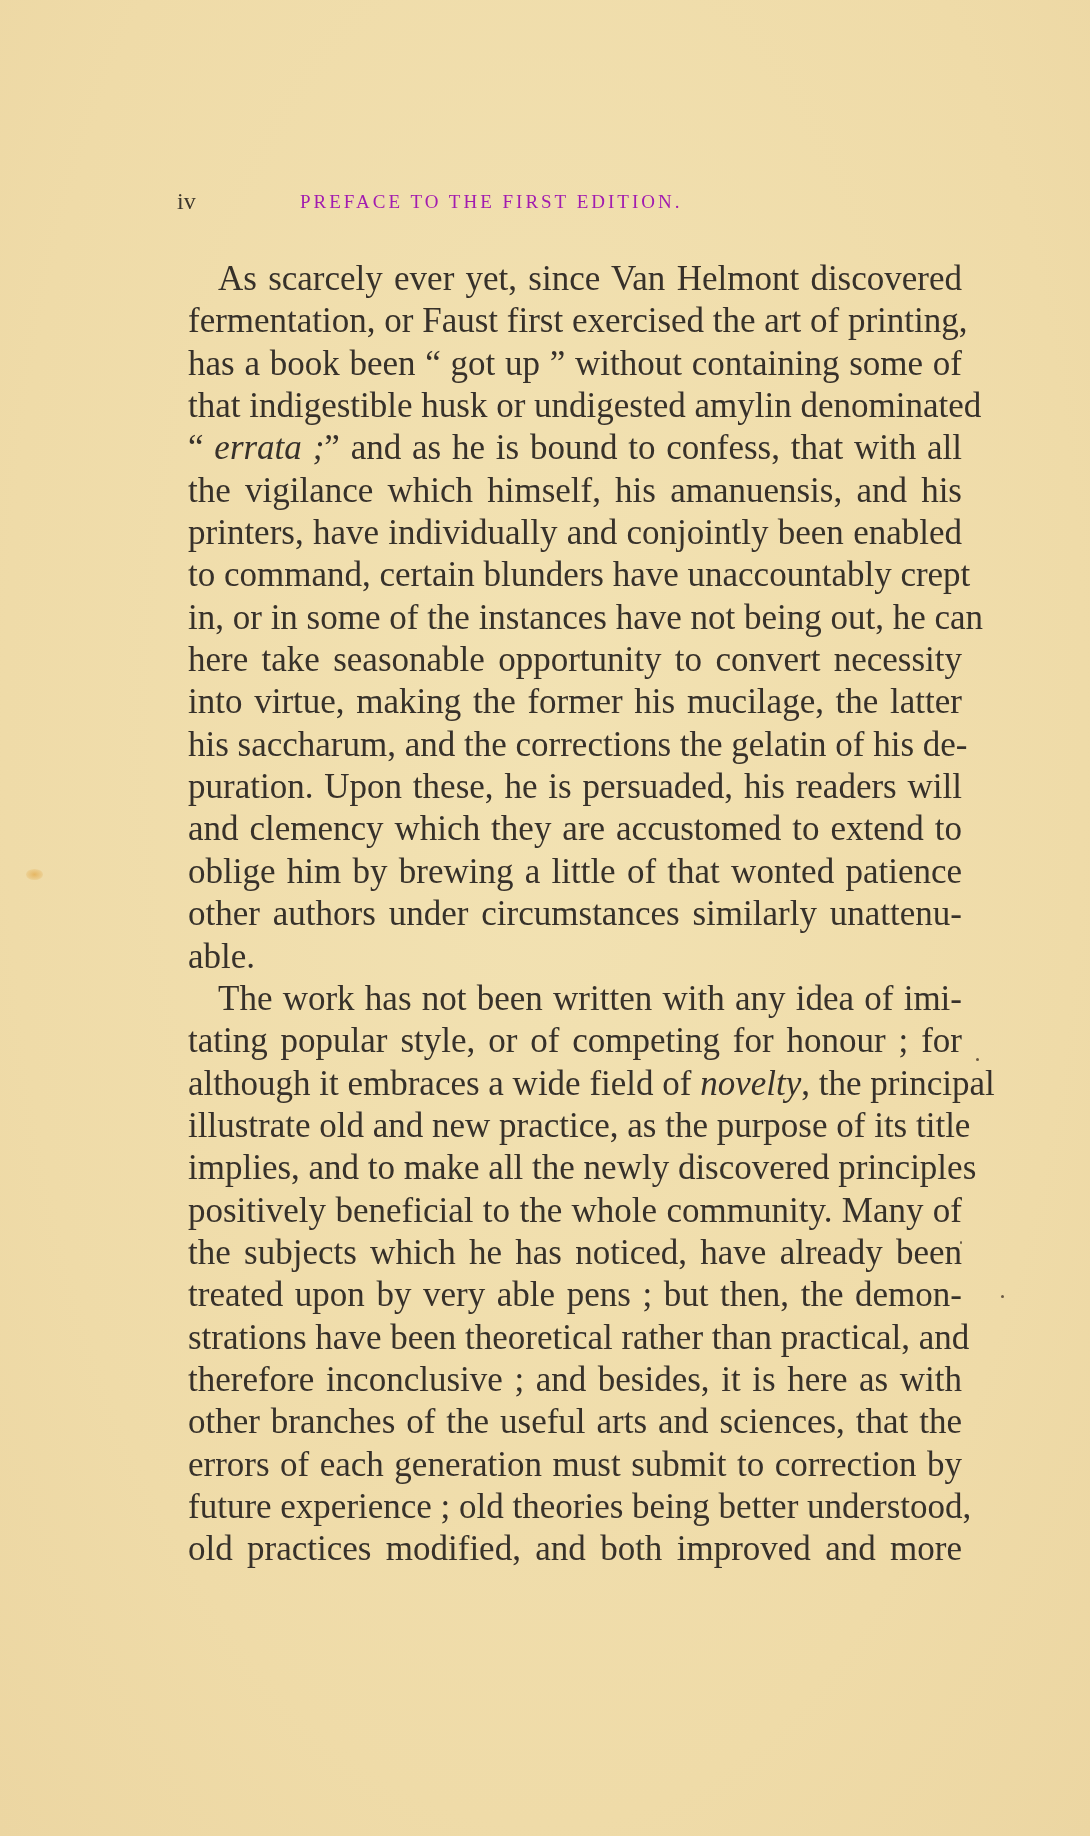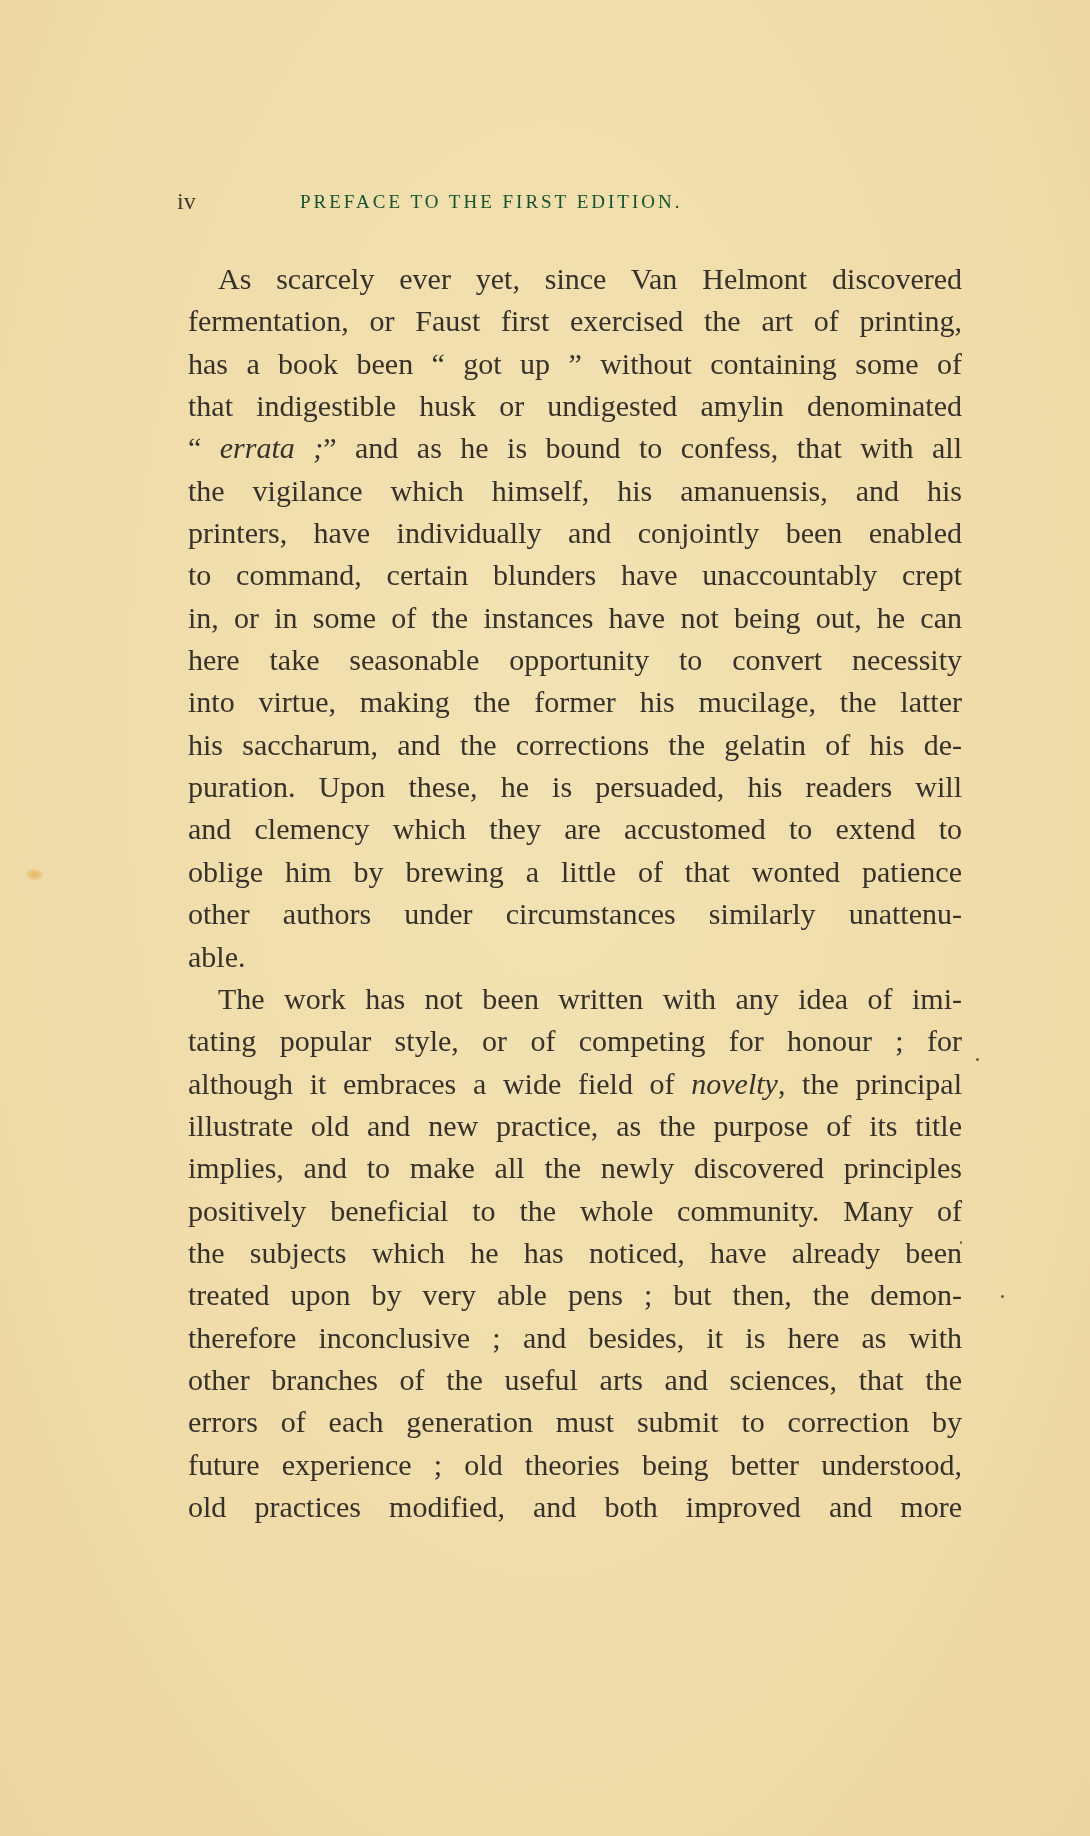--- a/index.html
+++ b/index.html
@@ -37,34 +37,34 @@
       font-size: 24px;
       color: #3d372c;
       text-align: right;
     }
     .head-title {
       position: absolute;
       left: 123px;
       top: 3px;
       font-size: 19px;
       letter-spacing: 3px;
-      color: #14532d;
+      color: #a21caf;
     }
     .body-text {
       position: absolute;
       left: 188px;
       top: 258px;
       width: 774px;
     }
     .line {
       display: block;
       height: 42.35px;
       line-height: 42.35px;
       font-family: "Liberation Serif", "DejaVu Serif", serif;
-      font-size: 30px;
+      font-size: 35px;
       white-space: nowrap;
       text-align: justify;
       text-align-last: justify;
       color: #37312a;
     }
     .line.indent {
       padding-left: 30px;
     }
     .line.last {
       text-align-last: left;
@@ -123,20 +123,21 @@
 
     <div>
       <span class="line indent">The work has not been written with any idea of imi-</span>
       <span class="line">tating popular style, or of competing for honour ; for</span>
       <span class="line"><span>although it embraces a wide field of </span><em>novelty</em><span>, the principal</span></span>
       <span class="line">illustrate old and new practice, as the purpose of its title</span>
       <span class="line">implies, and to make all the newly discovered principles</span>
       <span class="line">positively beneficial to the whole community.  Many of</span>
       <span class="line">the subjects which he has noticed, have already been</span>
       <span class="line">treated upon by very able pens ; but then, the demon-</span>
+      <span class="line">strations have been theoretical rather than practical, and</span>
       <span class="line">therefore inconclusive ; and besides, it is here as with</span>
       <span class="line">other branches of the useful arts and sciences, that the</span>
       <span class="line">errors of each generation must submit to correction by</span>
       <span class="line">future experience ; old theories being better understood,</span>
       <span class="line">old practices modified, and both improved and more</span>
     </div>
   </div>
 </div>
 
 </body></html>

